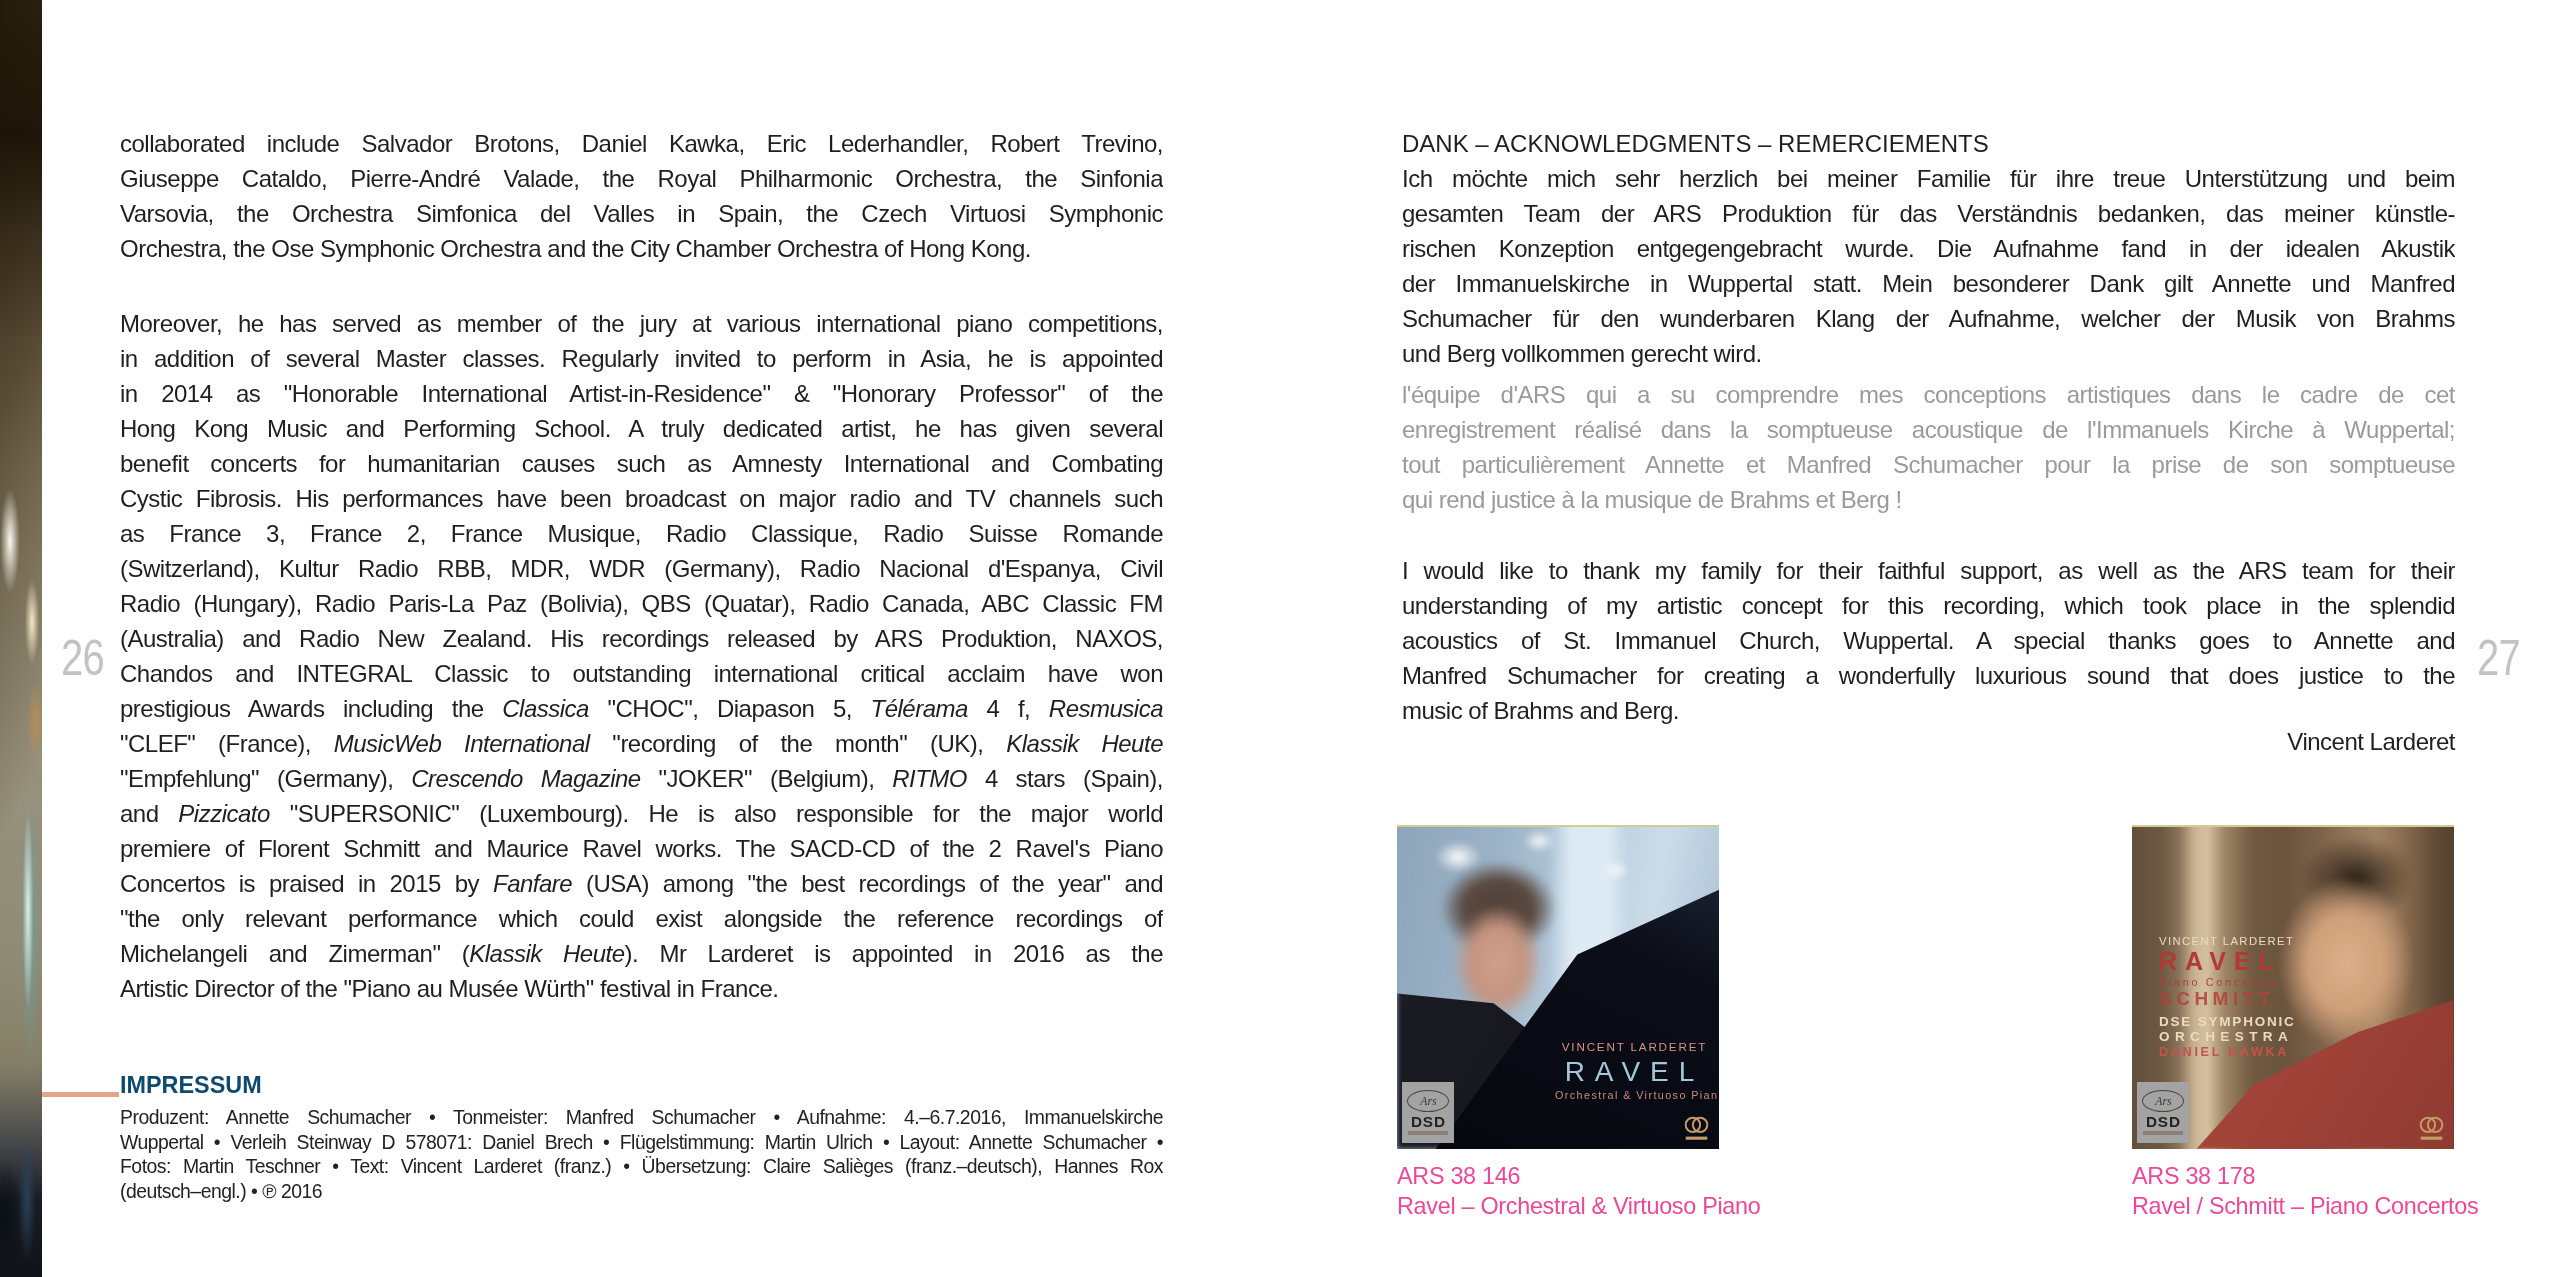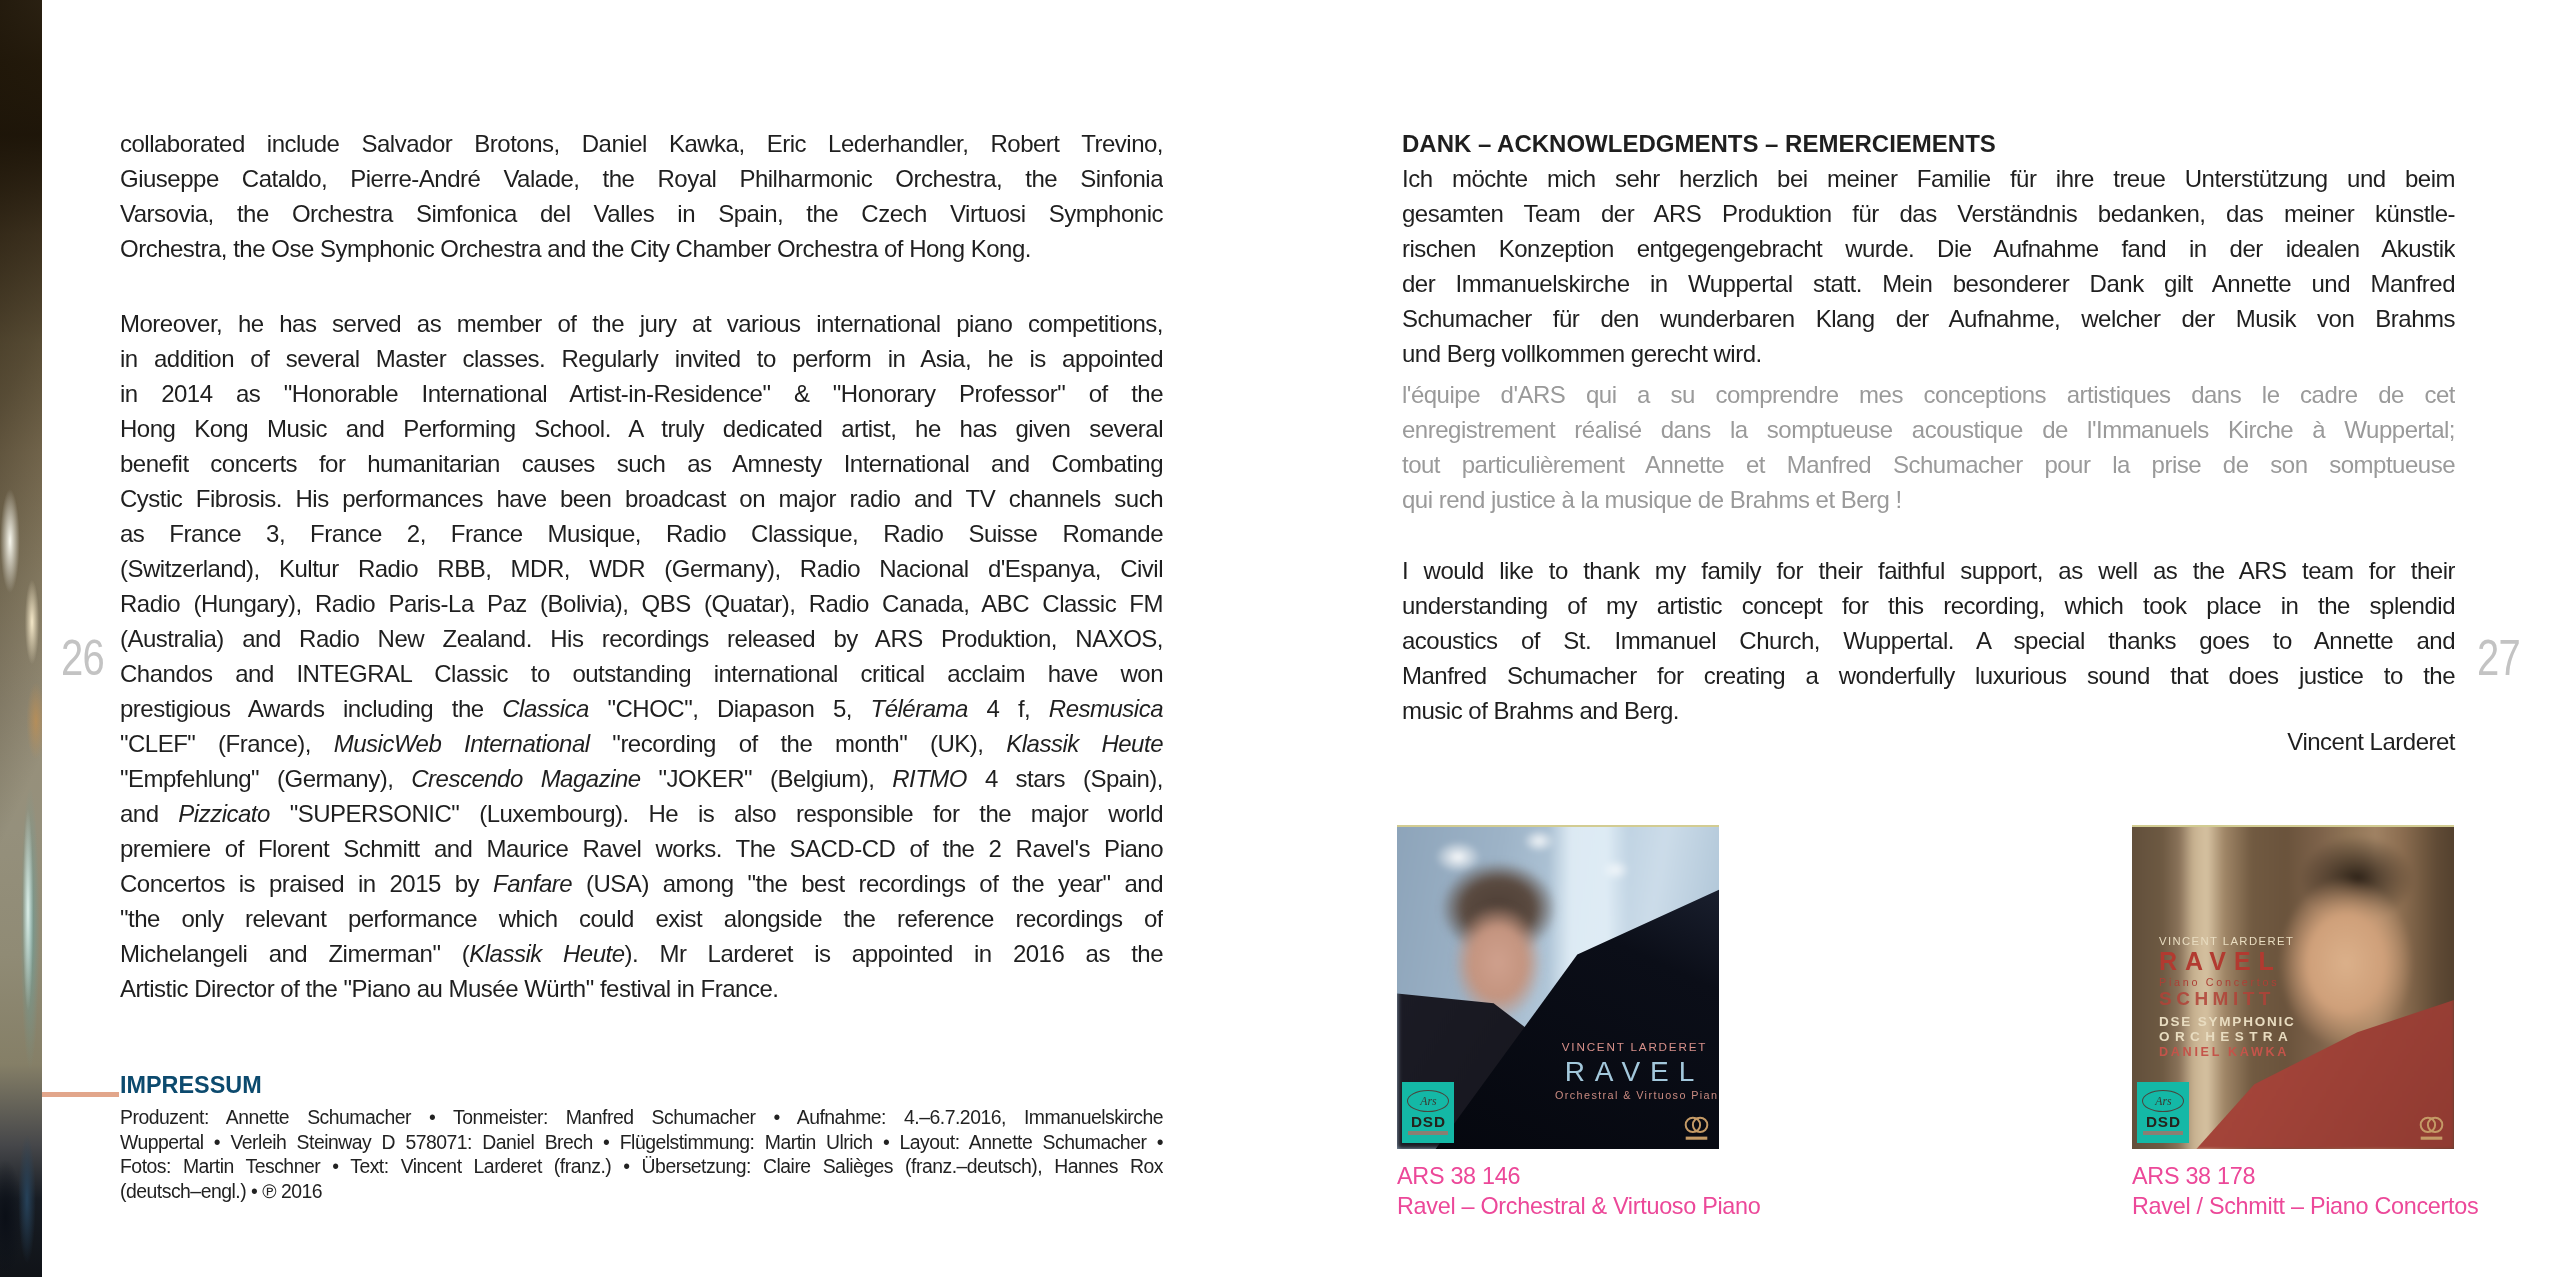--- a/index.html
+++ b/index.html
@@ -28,21 +28,21 @@
   #pn-left{left:61px;}
   #pn-right{left:2477px;}
 
   
   .body-text{position:absolute;font-size:24px;line-height:35px;letter-spacing:-0.5px;color:#1f1f1f;}
   .col-l{left:120px;width:1043px;}
   .col-r{left:1402px;width:1053px;}
   .tline{text-align:justify;text-align-last:justify;height:35px;overflow:hidden;}
   .tline.tlast{text-align-last:left;}
   .gray .tline{color:#9a9a9a;}
-  .head{font-weight:bold;letter-spacing:0;}
+  .head{font-weight:normal;letter-spacing:0;}
   .sig{text-align:right;}
 
   
   .accent{position:absolute;left:42px;top:1092px;width:77px;height:4.5px;background:#e2a68b;}
   .imp-head{position:absolute;left:120px;top:1073px;font-size:23.4px;font-weight:bold;line-height:25px;color:#0c4a6e;}
   .imp-text{position:absolute;left:120px;width:1043px;top:1105px;font-size:19.4px;line-height:24.5px;letter-spacing:-0.5px;color:#222;}
   .imp-text .tline{height:24.5px;}
 
   
   .album{position:absolute;top:825px;margin:0;width:322px;}
@@ -83,21 +83,21 @@
 
   #cover2 .ctext{left:27px;top:110px;width:171px;text-align:left;}
   .c-artist2{font-size:11.3px;letter-spacing:1.4px;color:#e8dcc0;white-space:nowrap;}
   .c-title2{font-size:25px;letter-spacing:8px;color:#b23a30;font-weight:bold;white-space:nowrap;}
   .c-sub2{font-size:10.8px;letter-spacing:2.7px;color:#ad4036;white-space:nowrap;}
   .c-comp2{font-size:19px;letter-spacing:4.5px;color:#b24238;font-weight:bold;opacity:.85;white-space:nowrap;}
   .c-orch1{font-size:13.5px;letter-spacing:1.8px;color:#e8dcc0;font-weight:bold;margin-top:3.6px;white-space:nowrap;}
   .c-orch2{font-size:13.5px;letter-spacing:5.4px;color:#e8dcc0;font-weight:bold;white-space:nowrap;}
   .c-cond{font-size:12.6px;letter-spacing:2.7px;color:#c4544a;font-weight:bold;margin-top:1.8px;white-space:nowrap;}
 
-  .label-box{position:absolute;left:5.4px;top:257px;width:52px;height:61px;background:#14b8a6;z-index:6;
+  .label-box{position:absolute;left:5.4px;top:257px;width:52px;height:61px;background:#a3a3a3;z-index:6;
       display:flex;flex-direction:column;align-items:center;justify-content:center;gap:1.8px;}
   .ars-oval{width:40px;height:20px;border:1.8px solid #4a443c;border-radius:50%;
       display:flex;align-items:center;justify-content:center;
       font-family:"Liberation Serif",serif;font-style:italic;font-size:11.7px;color:#3c362e;}
   .dsd{font-size:15.3px;font-weight:bold;letter-spacing:0.9px;color:#26221c;line-height:1;}
   .dsd-sub{width:40px;height:3.6px;background:#8a7f72;}
   .sacd{position:absolute;right:9px;bottom:7.2px;z-index:6;}
 
   figcaption{margin-top:11.7px;font-size:23.4px;line-height:30px;letter-spacing:-0.3px;color:#ec4899;width:451px;}
 

